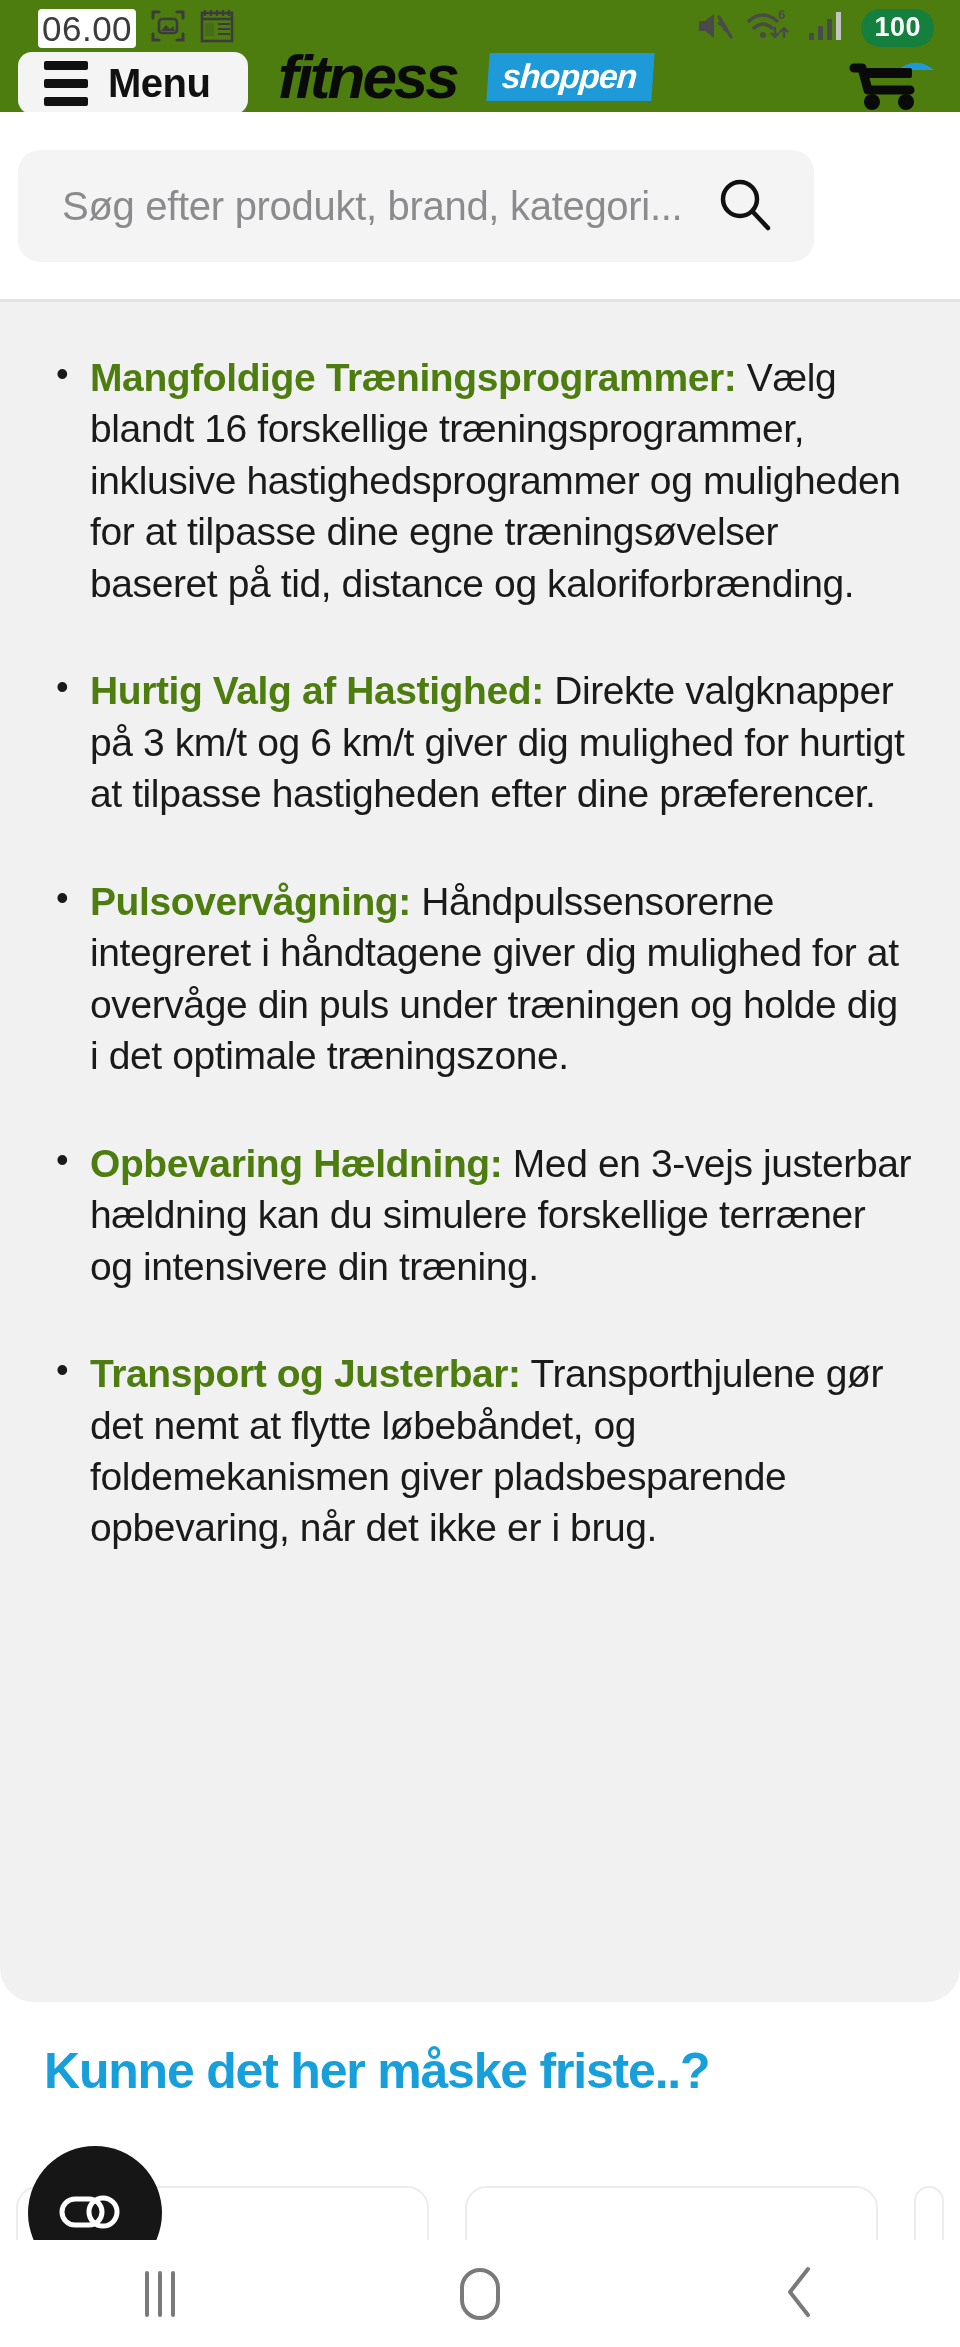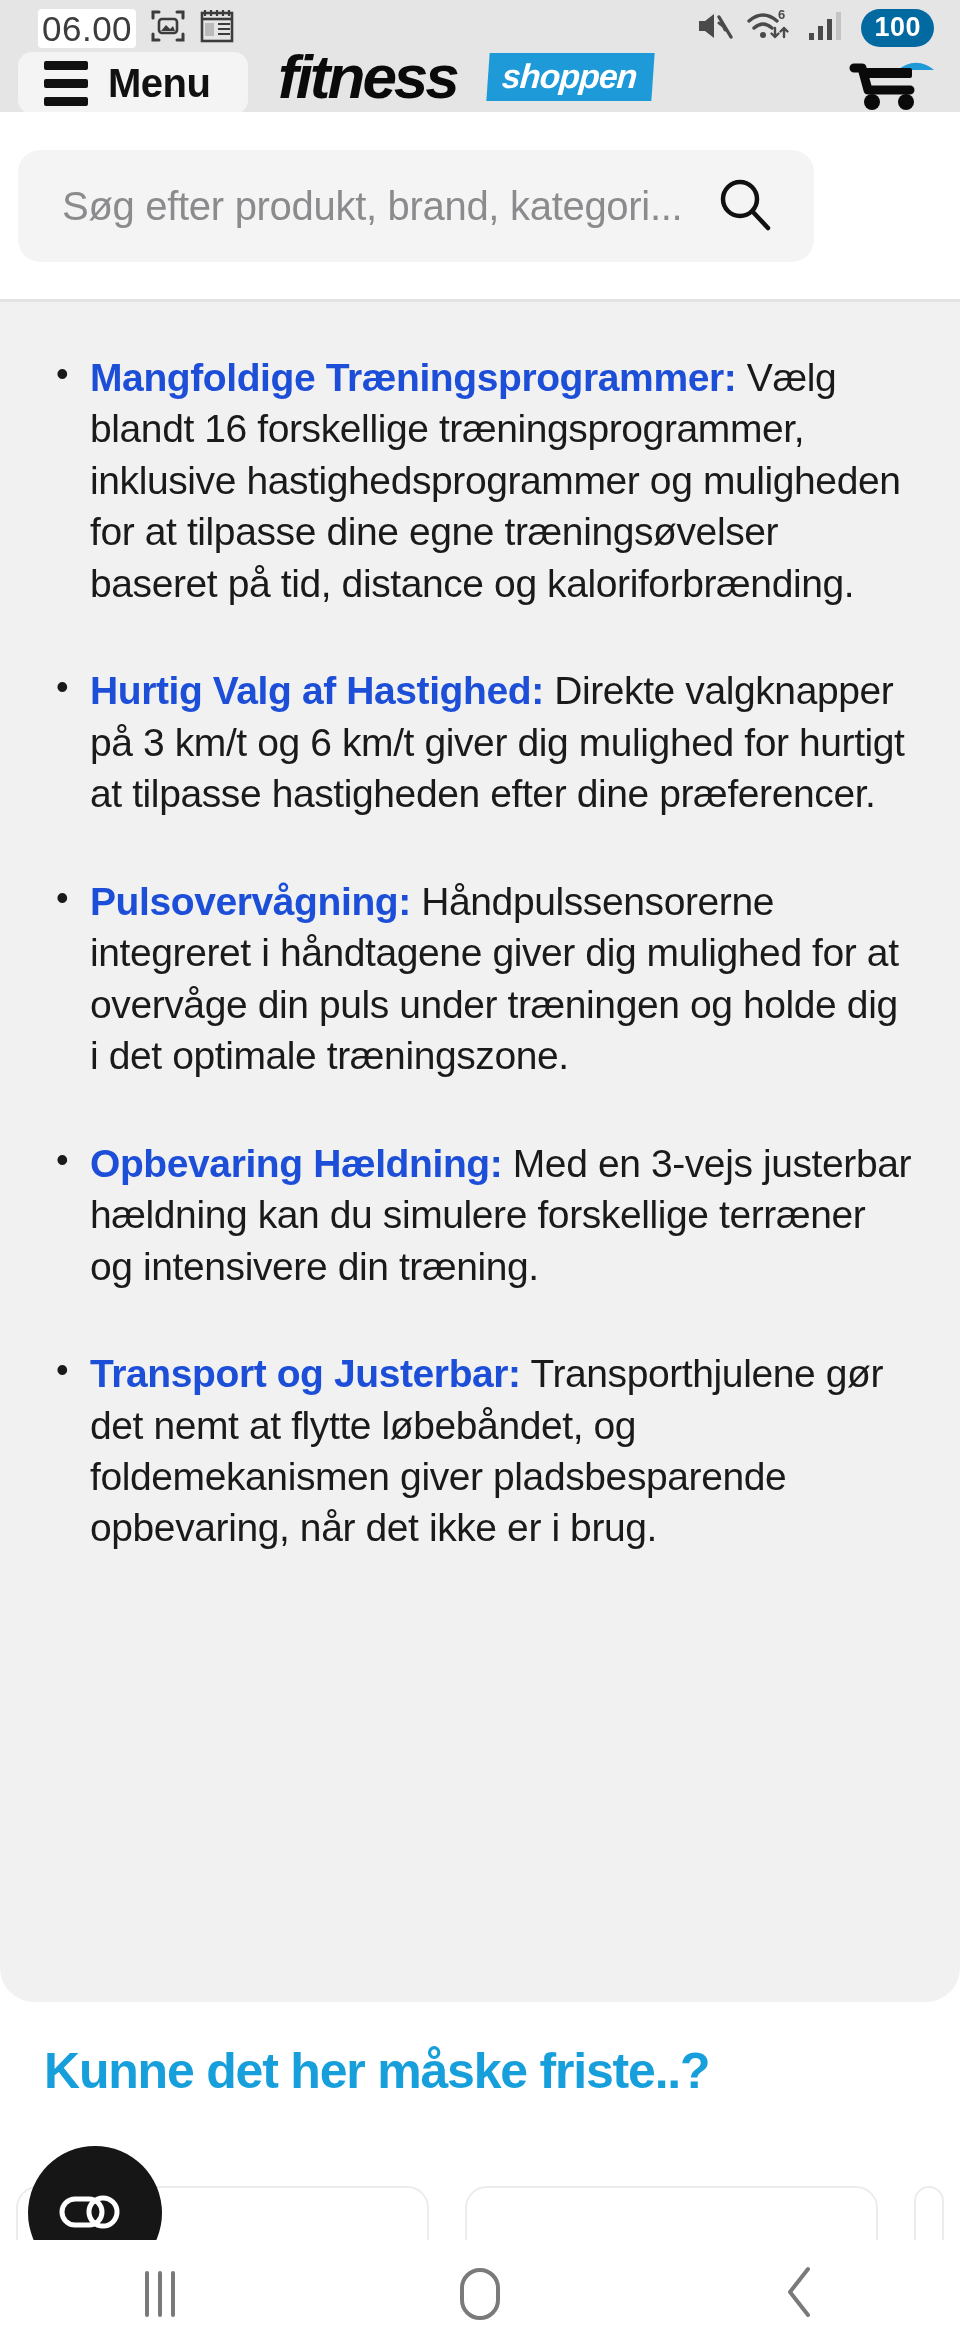--- a/index.html
+++ b/index.html
@@ -7,21 +7,21 @@
     width: 960px; height: 2347px;
     background: #ffffff;
     font-family: "Liberation Sans", sans-serif;
     overflow: hidden;
   }
   #screen { position: relative; width: 960px; height: 2347px; background: #fff; }
 
   
   .site-header {
     position: absolute; top: 0; left: 0; width: 960px; height: 112px;
-    background: #e5e5e5; overflow: hidden;
+    background: #4d7c0f; overflow: hidden;
   }
   .menu-btn {
     position: absolute; left: 18px; top: 52px;
     width: 230px; height: 62px;
     background: #f4f4f5; border-radius: 14px;
     display: flex; align-items: center; gap: 20px; padding-left: 26px;
   }
   .burger { display: flex; flex-direction: column; gap: 9px; width: 44px; }
   .burger i { display: block; height: 9px; background: #111; border-radius: 2px; }
   .menu-label {
@@ -49,21 +49,21 @@
     display: flex; align-items: center; justify-content: space-between;
     padding: 0 26px 0 38px; pointer-events: none; z-index: 40;
   }
   .sb-left { display: flex; align-items: center; gap: 14px; }
   .sb-clock {
     font-size: 35px; font-weight: 500; color: #3c3c3c; letter-spacing: 0.5px;
     line-height: 1; background: #fff; padding: 2px 4px; border-radius: 4px;
   }
   .sb-right { display: flex; align-items: center; gap: 14px; }
   .batt-pill {
-    background: #0369a1; color: #fff; border-radius: 999px;
+    background: #15803d; color: #fff; border-radius: 999px;
     font-size: 27px; font-weight: 700; padding: 4px 13px 5px;
     letter-spacing: 0.5px; line-height: 1.05;
   }
 
   
   .search-zone {
     position: absolute; top: 112px; left: 0; width: 832px; height: 188px;
     background: #fff; display: flex; align-items: center; padding: 0 18px;
   }
   .search-box {
@@ -89,21 +89,21 @@
   ul.feature-list { list-style: none; }
   ul.feature-list li {
     position: relative; padding-left: 42px; margin-bottom: 56px;
     font-size: 39px; line-height: 1.32; color: #1a1a1a;
     letter-spacing: -0.4px;
   }
   ul.feature-list li::before {
     content: "\2022"; position: absolute; left: 8px; top: -2px;
     font-size: 36px; color: #1a1a1a; line-height: 1.35;
   }
-  .feat-title { font-weight: 700; color: #1d4ed8; }
+  .feat-title { font-weight: 700; color: #4d7c0f; }
 
   
   .promo-heading {
     position: absolute; top: 2046px; left: 0; width: 960px;
     padding: 0 44px;
     font-size: 50px; font-weight: 700; color: #179fdb;
     letter-spacing: -1.2px; line-height: 1;
   }
 
   

